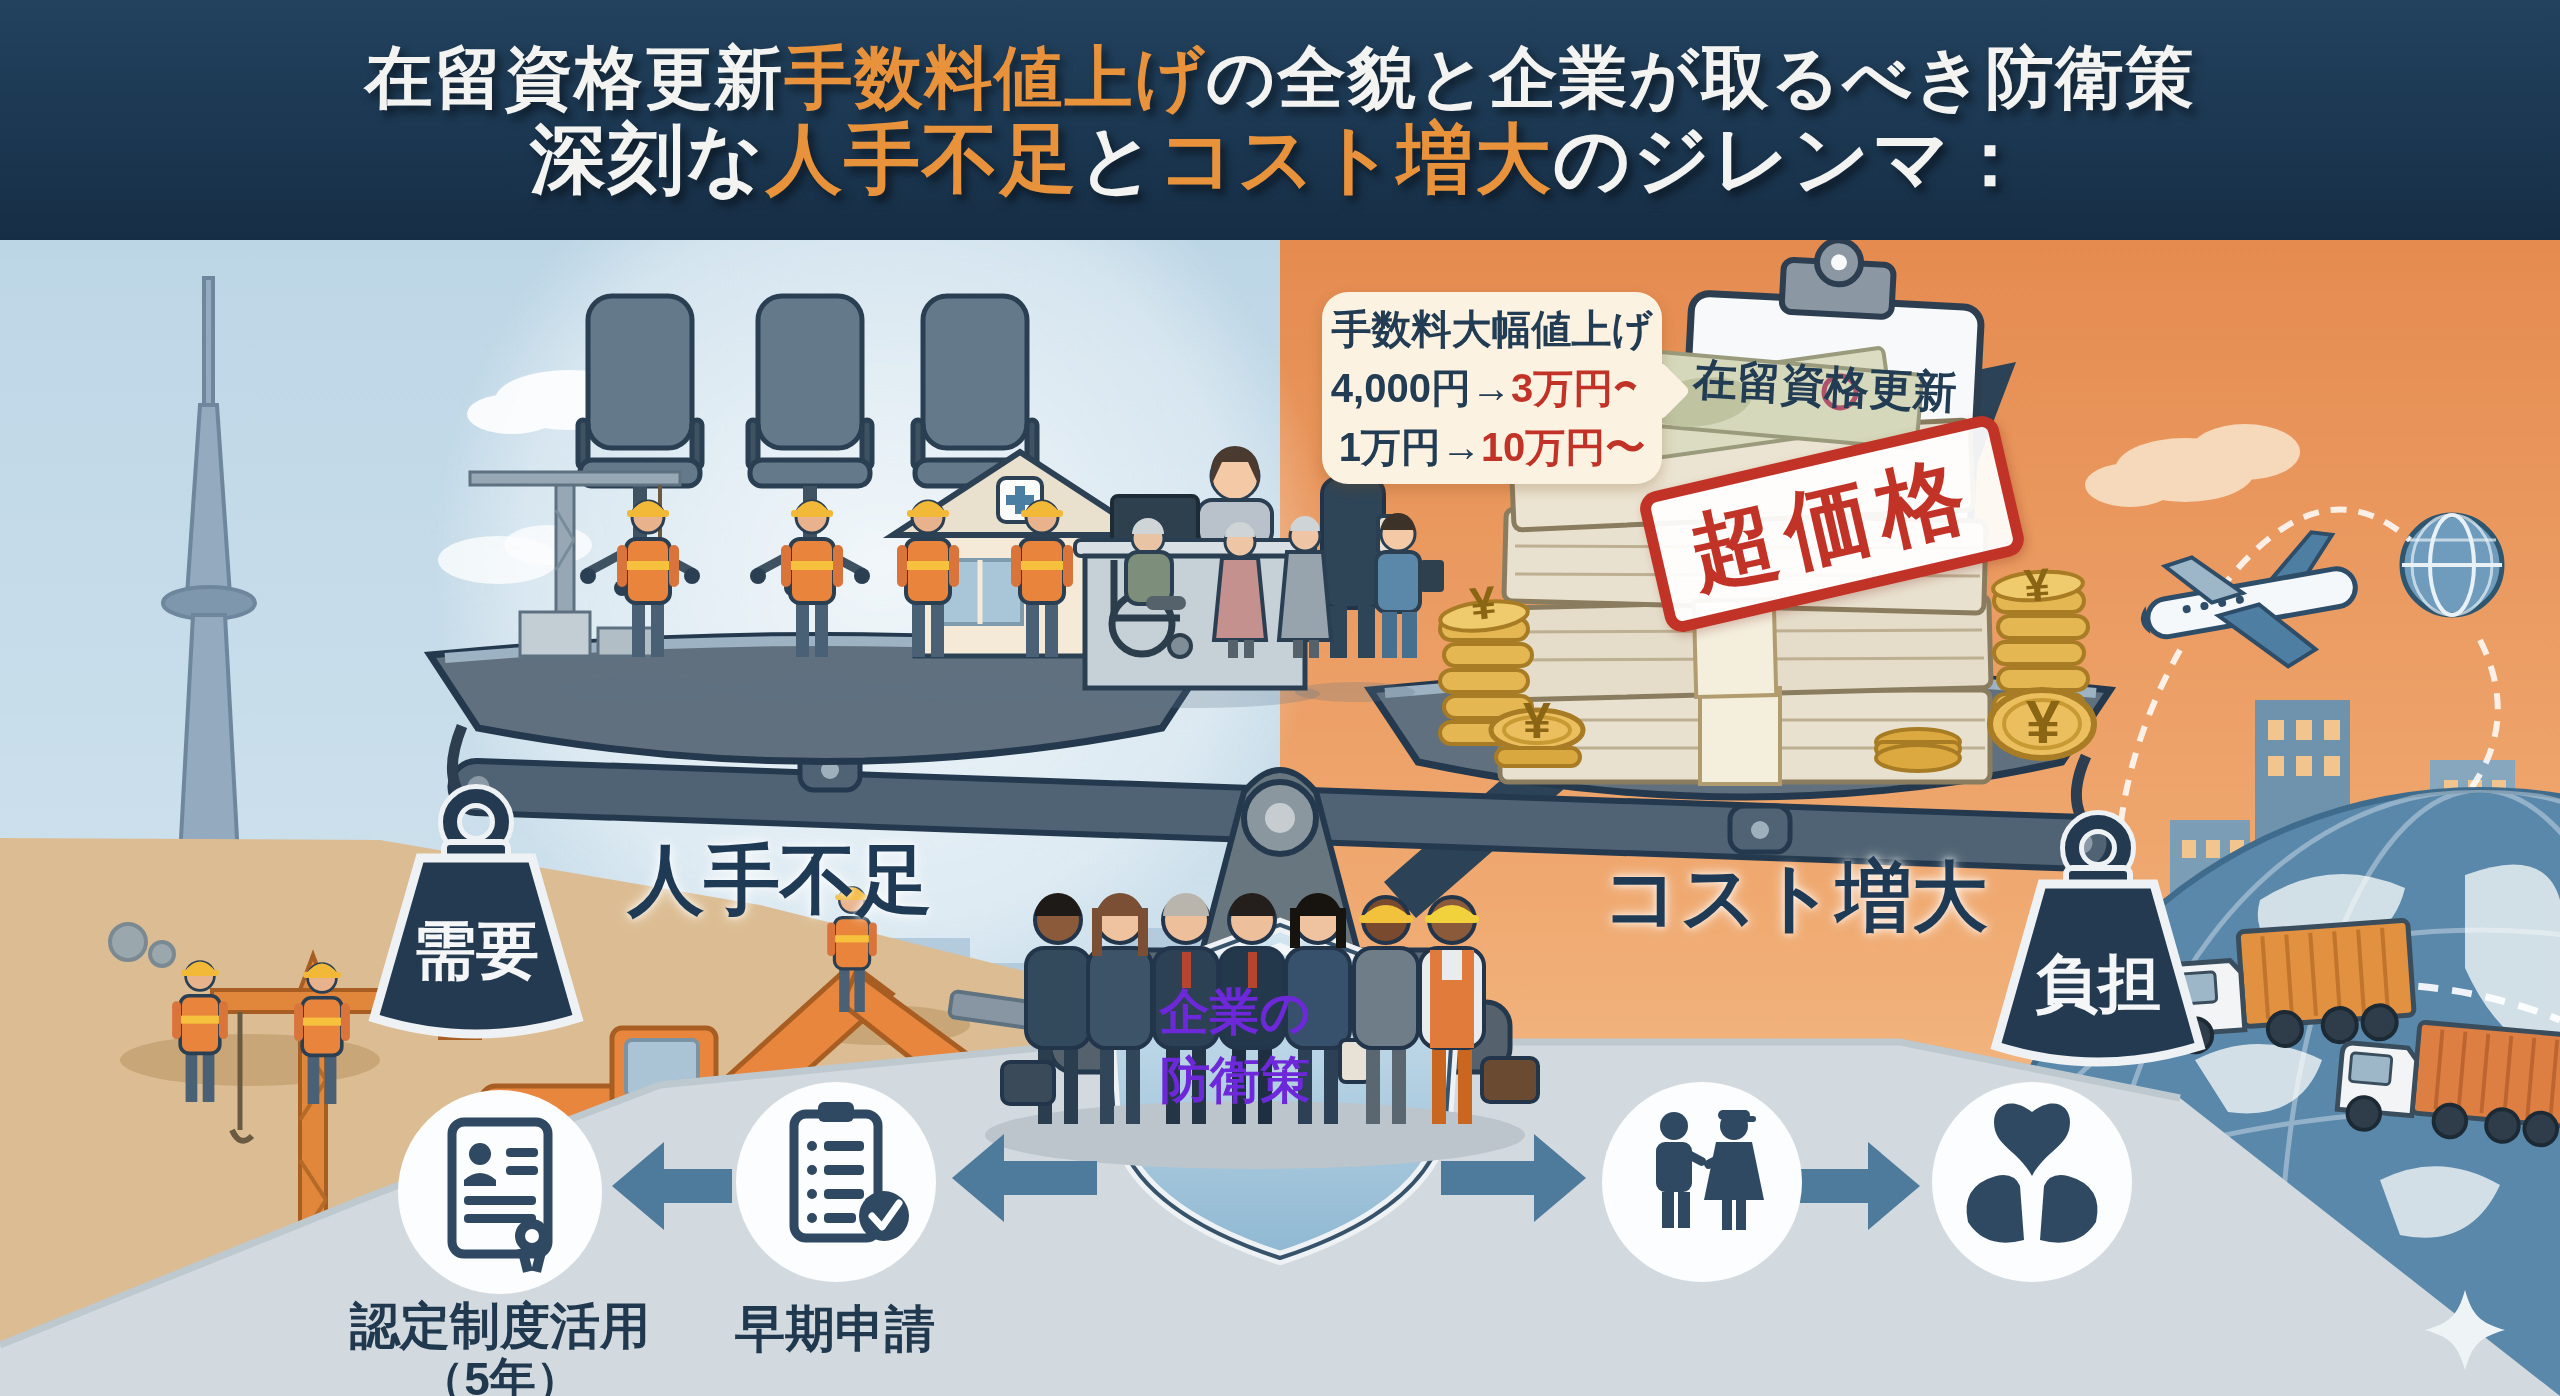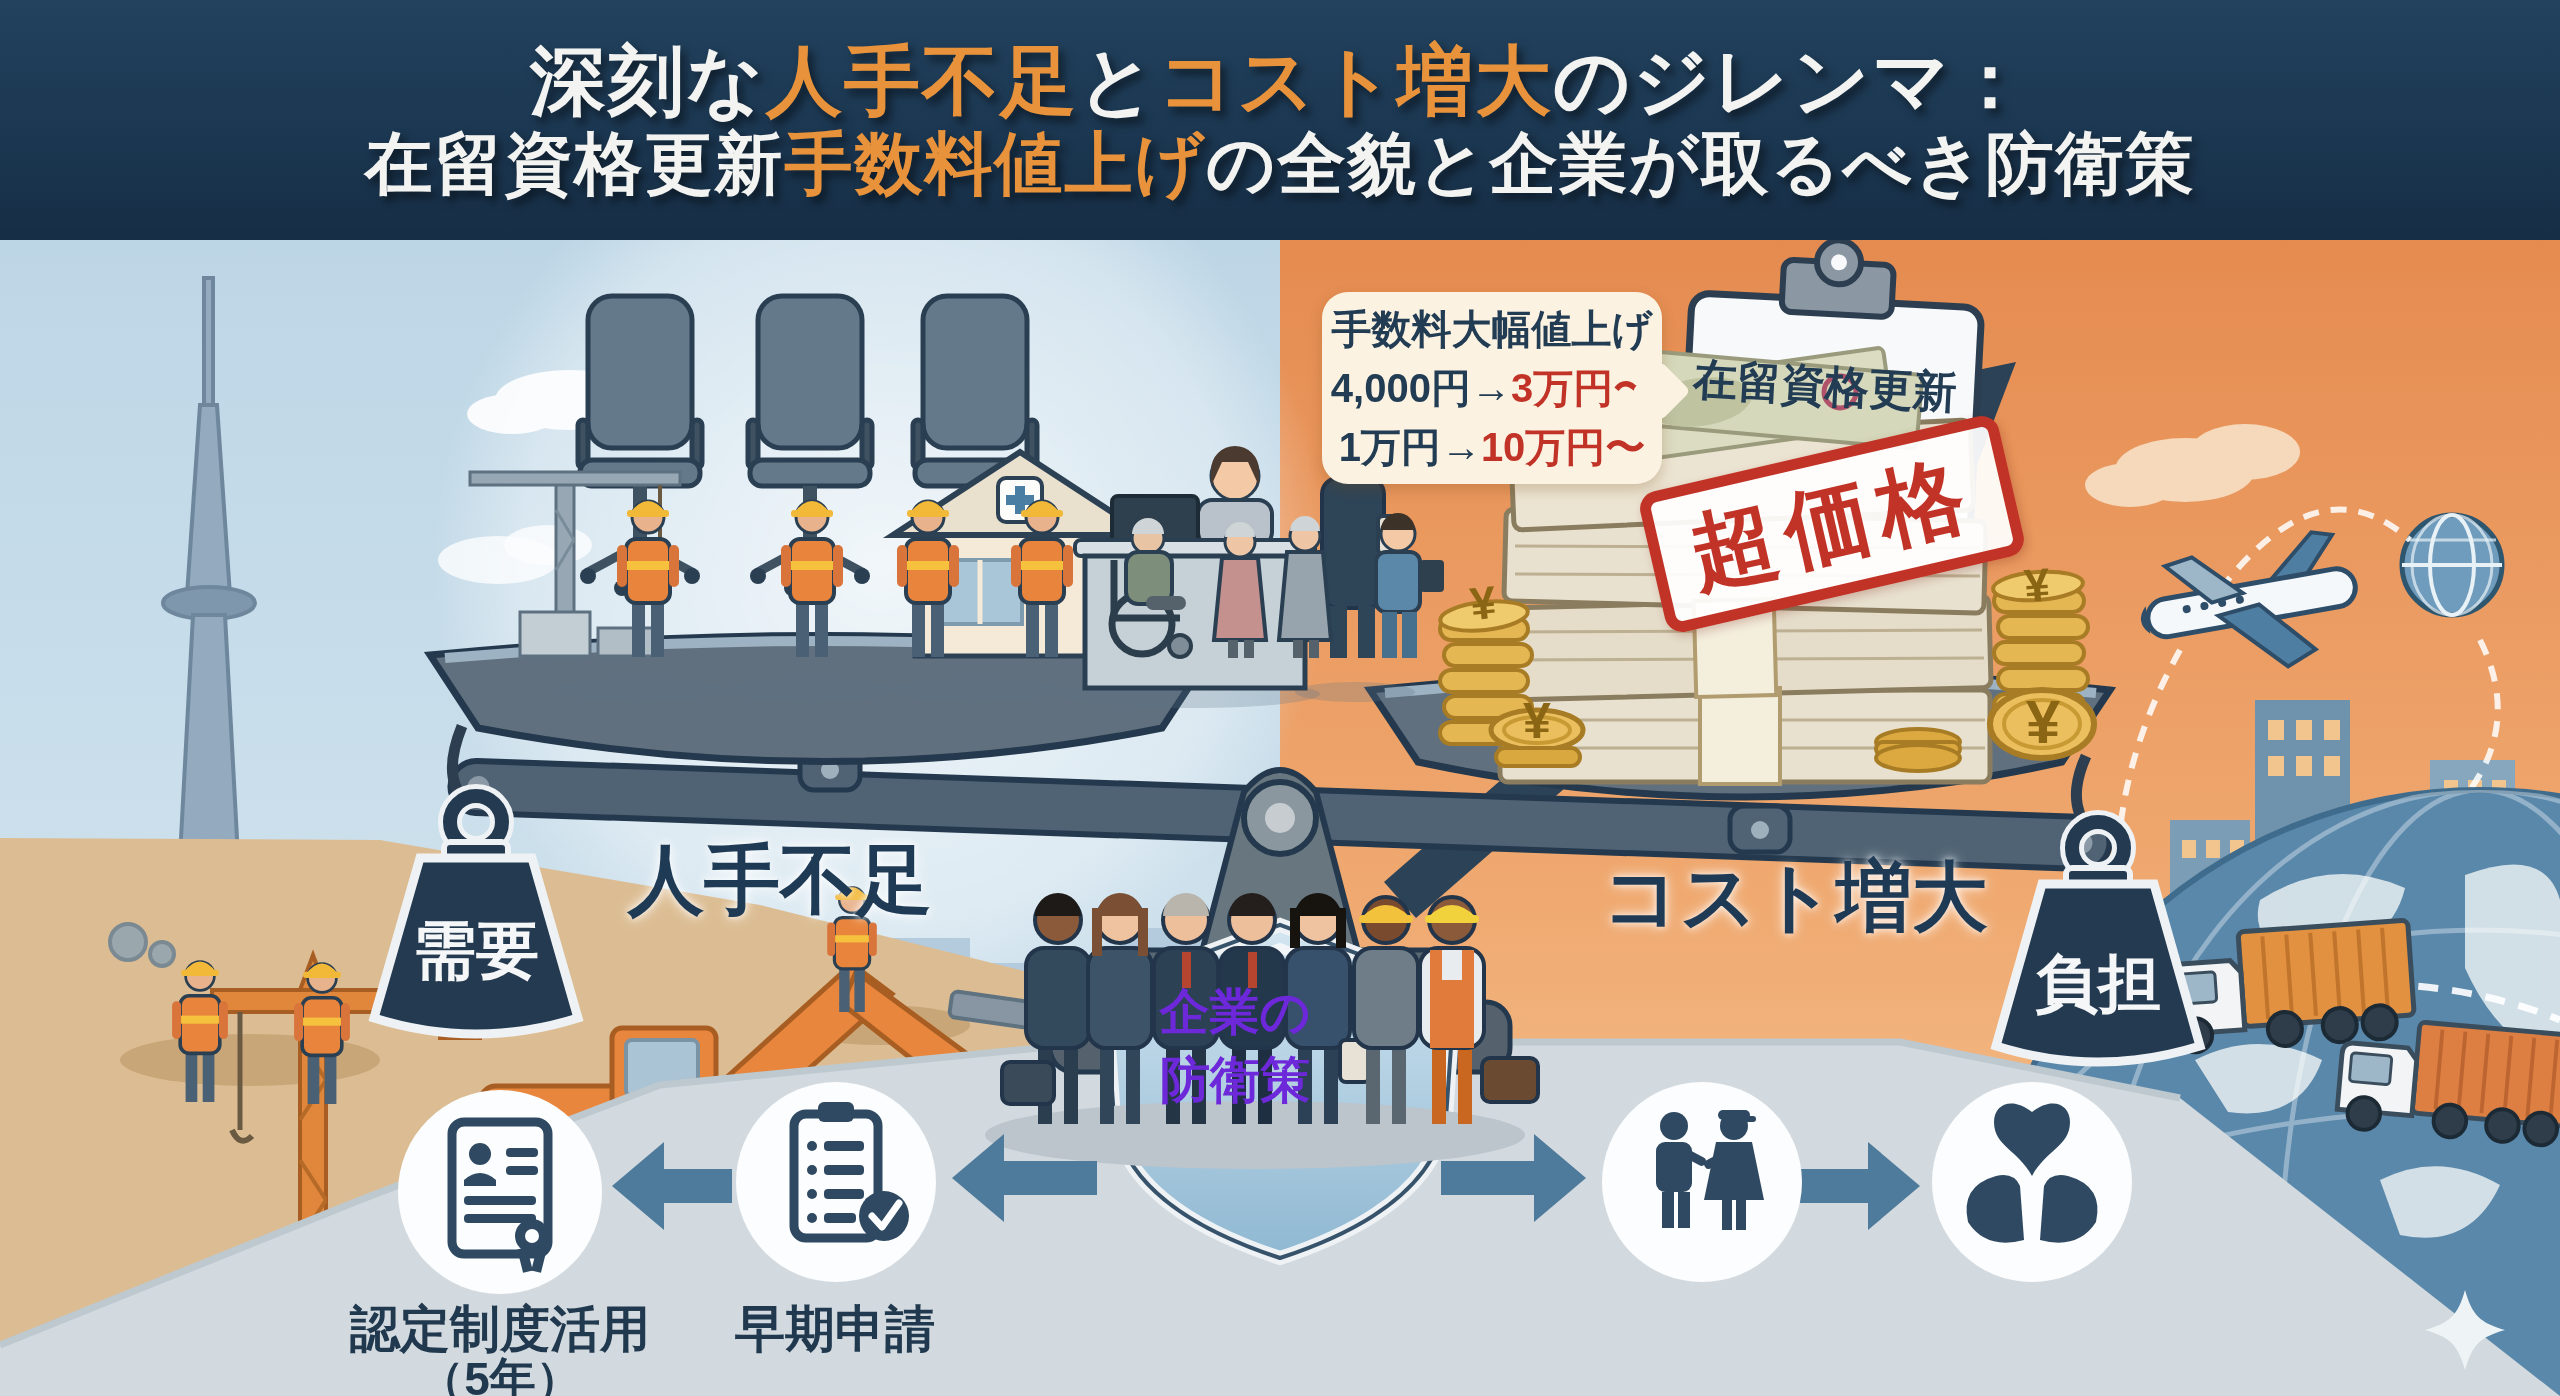--- a/index.html
+++ b/index.html
@@ -36,21 +36,21 @@
          display:flex;align-items:center;justify-content:center;
          transform:rotate(-13deg);box-shadow:2px 4px 10px rgba(120,30,20,.25);}
   .lbl-shortage{left:580px;top:838px;width:400px;font-size:76px;}
   .lbl-cost{left:1570px;top:855px;width:450px;font-size:76px;}
   .wt{color:#f4f6f7;font-size:63px;margin-top:11px;}
   .wt-demand{left:386px;top:905px;width:180px;}
   .wt-burden{left:2008px;top:938px;width:180px;}
   .shield-t{width:300px;left:1085px;font-size:50px;color:#6d28d9;}
   .sh1{top:985px;} .sh2{top:1053px;}
   .def-lbl{font-size:50px;color:#21394f;}
-  .d1{left:300px;top:1302px;width:400px;}
+  .d1{left:300px;top:1302px;width:400px;font-family:Liberation Mono, monospace;}
   .d1b{left:300px;top:1354px;width:400px;font-size:46px;}
   .d2{left:655px;top:1302px;width:360px;}
   .d3{left:1460px;top:1302px;width:560px;}
   .d4{left:1840px;top:1302px;width:380px;}
   .yen{color:#8a6514;font-weight:800;}
   .y1{left:1448px;top:578px;width:70px;font-size:46px;transform:rotate(-6deg);}
   .y2{left:1500px;top:694px;width:74px;font-size:50px;}
   .y3{left:2000px;top:560px;width:74px;font-size:46px;transform:rotate(-4deg);}
   .y4{left:1998px;top:688px;width:90px;font-size:62px;}
 </style>
@@ -688,22 +688,22 @@
     </g>
     <g fill="#2e4961">
       <path d="M2032,1176 C2018,1150 1994,1146 1994,1122 C1994,1104 2012,1096 2032,1112 C2052,1096 2070,1104 2070,1122 C2070,1146 2046,1150 2032,1176 Z"></path>
       <path d="M1968,1222 Q1960,1186 1996,1176 Q2014,1172 2020,1186 L2024,1240 Q1986,1250 1968,1222 Z"></path>
       <path d="M2096,1222 Q2104,1186 2068,1176 Q2050,1172 2044,1186 L2040,1240 Q2078,1250 2096,1222 Z"></path>
     </g>
   </g>
 </svg>
 
 <div class="titlebar">
+  <div class="tline t2"><span class="seg-w">在留資格更新</span><span class="seg-o">手数料値上げ</span><span class="seg-w">の全貌と企業が取るべき防衛策</span></div>
   <div class="tline t1"><span class="seg-w">深刻な</span><span class="seg-o">人手不足</span><span class="seg-w">と</span><span class="seg-o">コスト増大</span><span class="seg-w">のジレンマ：</span></div>
-  <div class="tline t2"><span class="seg-w">在留資格更新</span><span class="seg-o">手数料値上げ</span><span class="seg-w">の全貌と企業が取るべき防衛策</span></div>
 </div>
 
 <div class="bubble">
   <div class="bub-h">手数料大幅値上げ</div>
   <div class="bub-l"><span>4,000円</span><span>→</span><span class="fee-red">3万円〜</span></div>
   <div class="bub-l"><span>1万円</span><span>→</span><span class="fee-red">10万円〜</span></div>
 </div>
 
 <div class="ov clip-title">在留資格更新</div>
 <div class="stamp">超価格</div>

